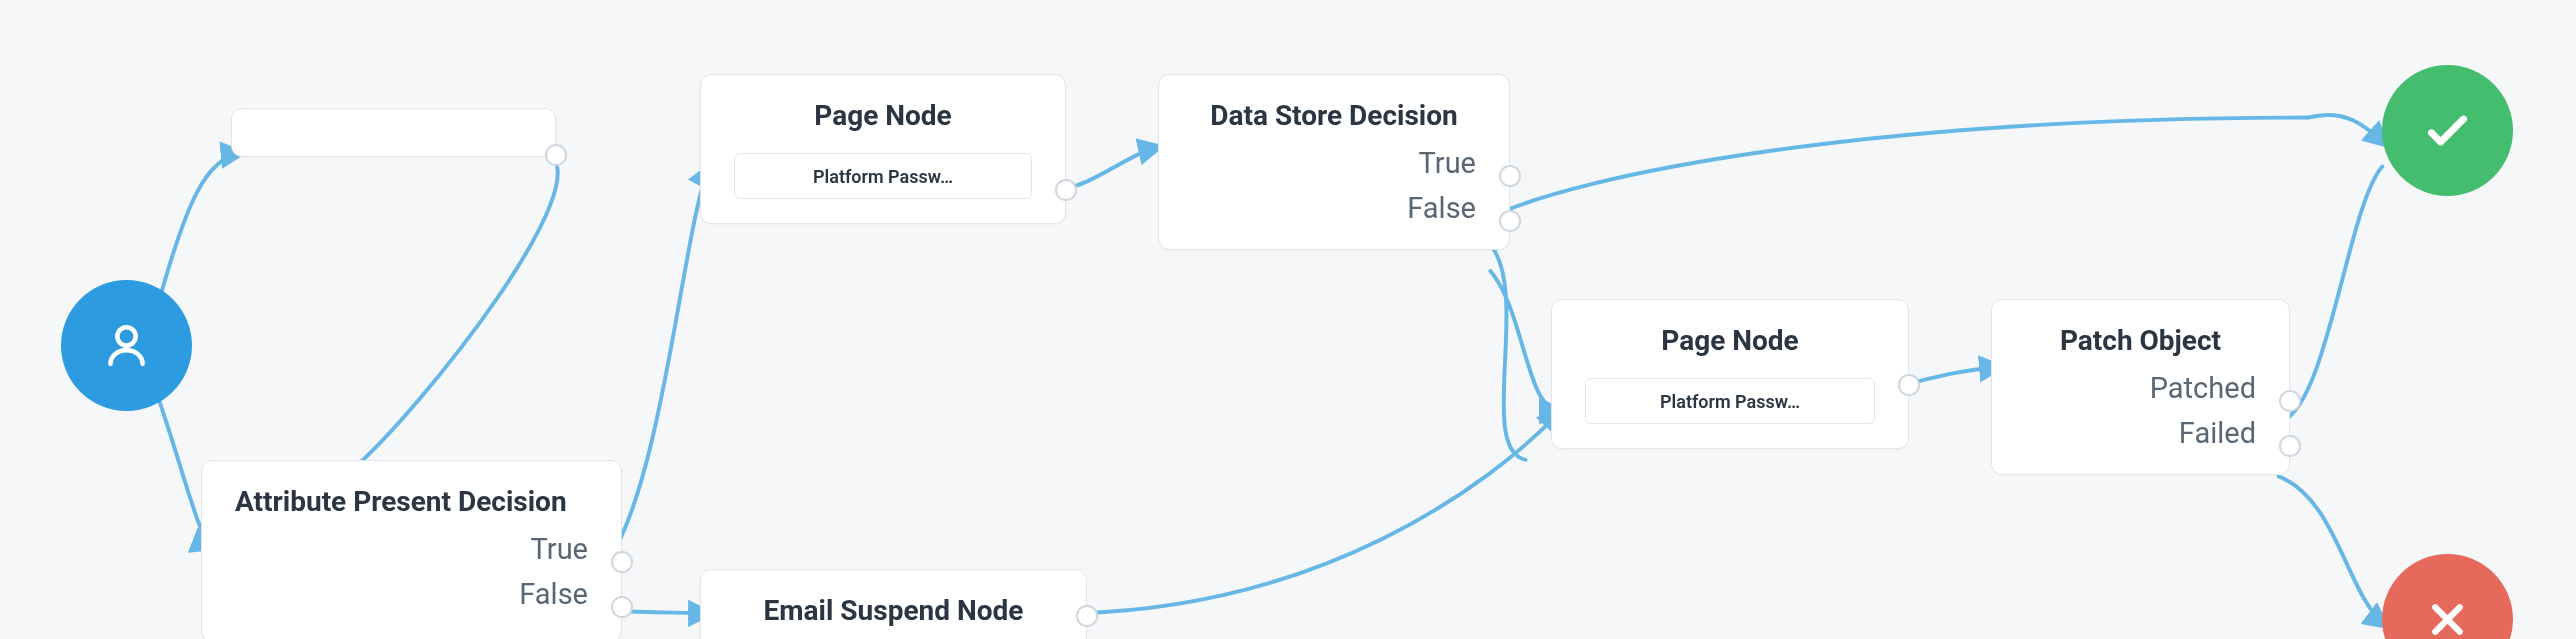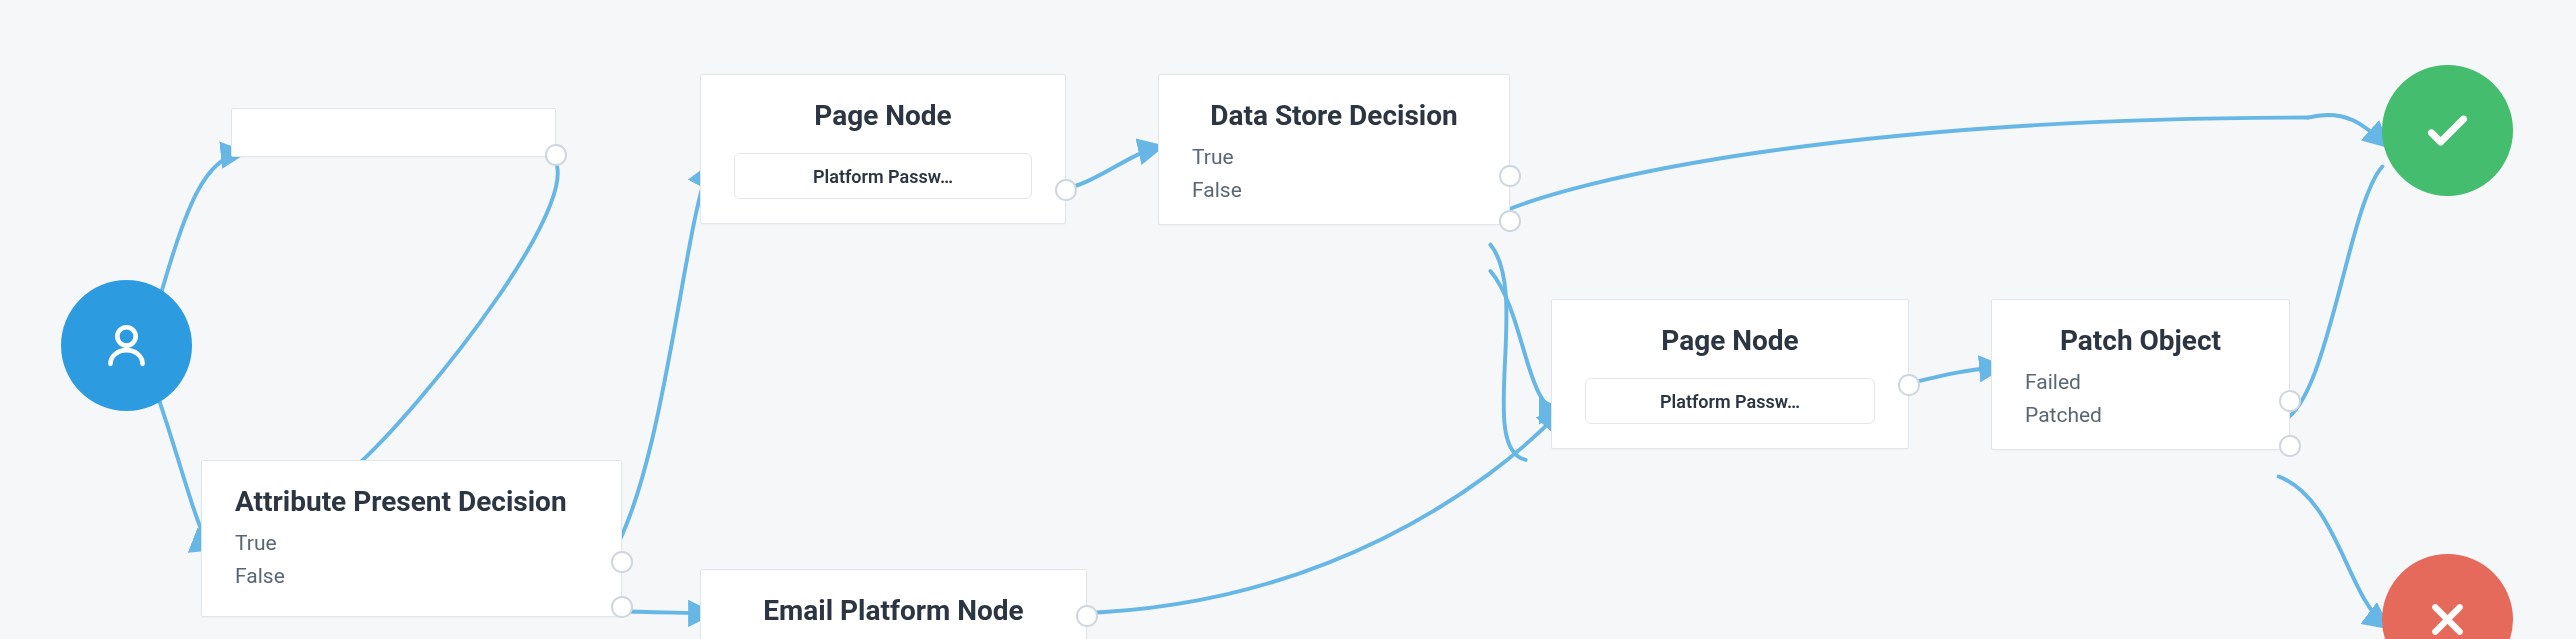--- a/index.html
+++ b/index.html
@@ -28,21 +28,21 @@
     stroke-width: 4;
     stroke-linecap: round;
   }
   .arrow-head {
     fill: #66b6e6;
   }
   .node {
     position: absolute;
     background: #fff;
     border: 1px solid #e2e6ea;
-    border-radius: 2px;
+    border-radius: 11px;
     box-shadow: 0 1px 2px rgba(0,0,0,0.03);
     padding: 23.5px 33px;
   }
   .node-title {
     font-weight: 700;
     font-size: 28px;
     color: #2b3642;
     text-align: center;
   }
   .node-sub {
@@ -53,22 +53,22 @@
     font-size: 18px;
     font-weight: 600;
     color: #2b3642;
     text-align: center;
     white-space: nowrap;
     overflow: hidden;
     text-overflow: ellipsis;
   }
   .node-outputs {
     margin-top: 9.8px;
-    text-align: left;
-    font-size: 21px;
+    text-align: right;
+    font-size: 29px;
     color: #596774;
     line-height: 1.55;
   }
   .circ {
     position: absolute;
     border-radius: 50%;
     display: flex;
     align-items: center;
     justify-content: center;
   }
@@ -160,21 +160,21 @@
     <div class="port" style="right:-11.7px; top:135px;"></div>
   </div>
 
   <div class="node" style="left:700px; top:74px; width:366px;">
     <div class="node-title">Page Node</div>
     <div class="node-sub">Platform Passw…</div>
     <div class="port" style="right:-11.7px; top:104px;"></div>
   </div>
 
   <div class="node" style="left:700px; top:569px; width:387px;">
-    <div class="node-title">Email Platform Node</div>
+    <div class="node-title">Email Suspend Node</div>
     <div class="port" style="right:-11.7px; top:35px;"></div>
   </div>
 
   <div class="node" style="left:1150px; top:74px; width:352px; padding-bottom:17.6px;margin-left:8px;">
     <div class="node-title">Data Store Decision</div>
     <div class="node-outputs">
       <div>True</div>
       <div>False</div>
     </div>
     <div class="port" style="right:-11.7px; top:90px;"></div>
@@ -183,22 +183,22 @@
 
   <div class="node" style="left:1551px; top:299px; width:358px;">
     <div class="node-title">Page Node</div>
     <div class="node-sub">Platform Passw…</div>
     <div class="port" style="right:-11.7px; top:74px;"></div>
   </div>
 
   <div class="node" style="left:1991px; top:299px; width:299px; padding-bottom:18px;">
     <div class="node-title">Patch Object</div>
     <div class="node-outputs">
+      <div>Patched</div>
       <div>Failed</div>
-      <div>Patched</div>
     </div>
     <div class="port" style="right:-11.7px; top:90px;"></div>
     <div class="port" style="right:-11.7px; top:135px;"></div>
   </div>
 
   <div class="circ success" style="left:2382px; top:65px;">
     <svg width="55" height="55" viewBox="0 0 24 24">
       <path fill="none" stroke="#fff" stroke-width="3" stroke-linecap="round" stroke-linejoin="round" d="M5 13l4 4 10-10"></path>
     </svg>
   </div>

